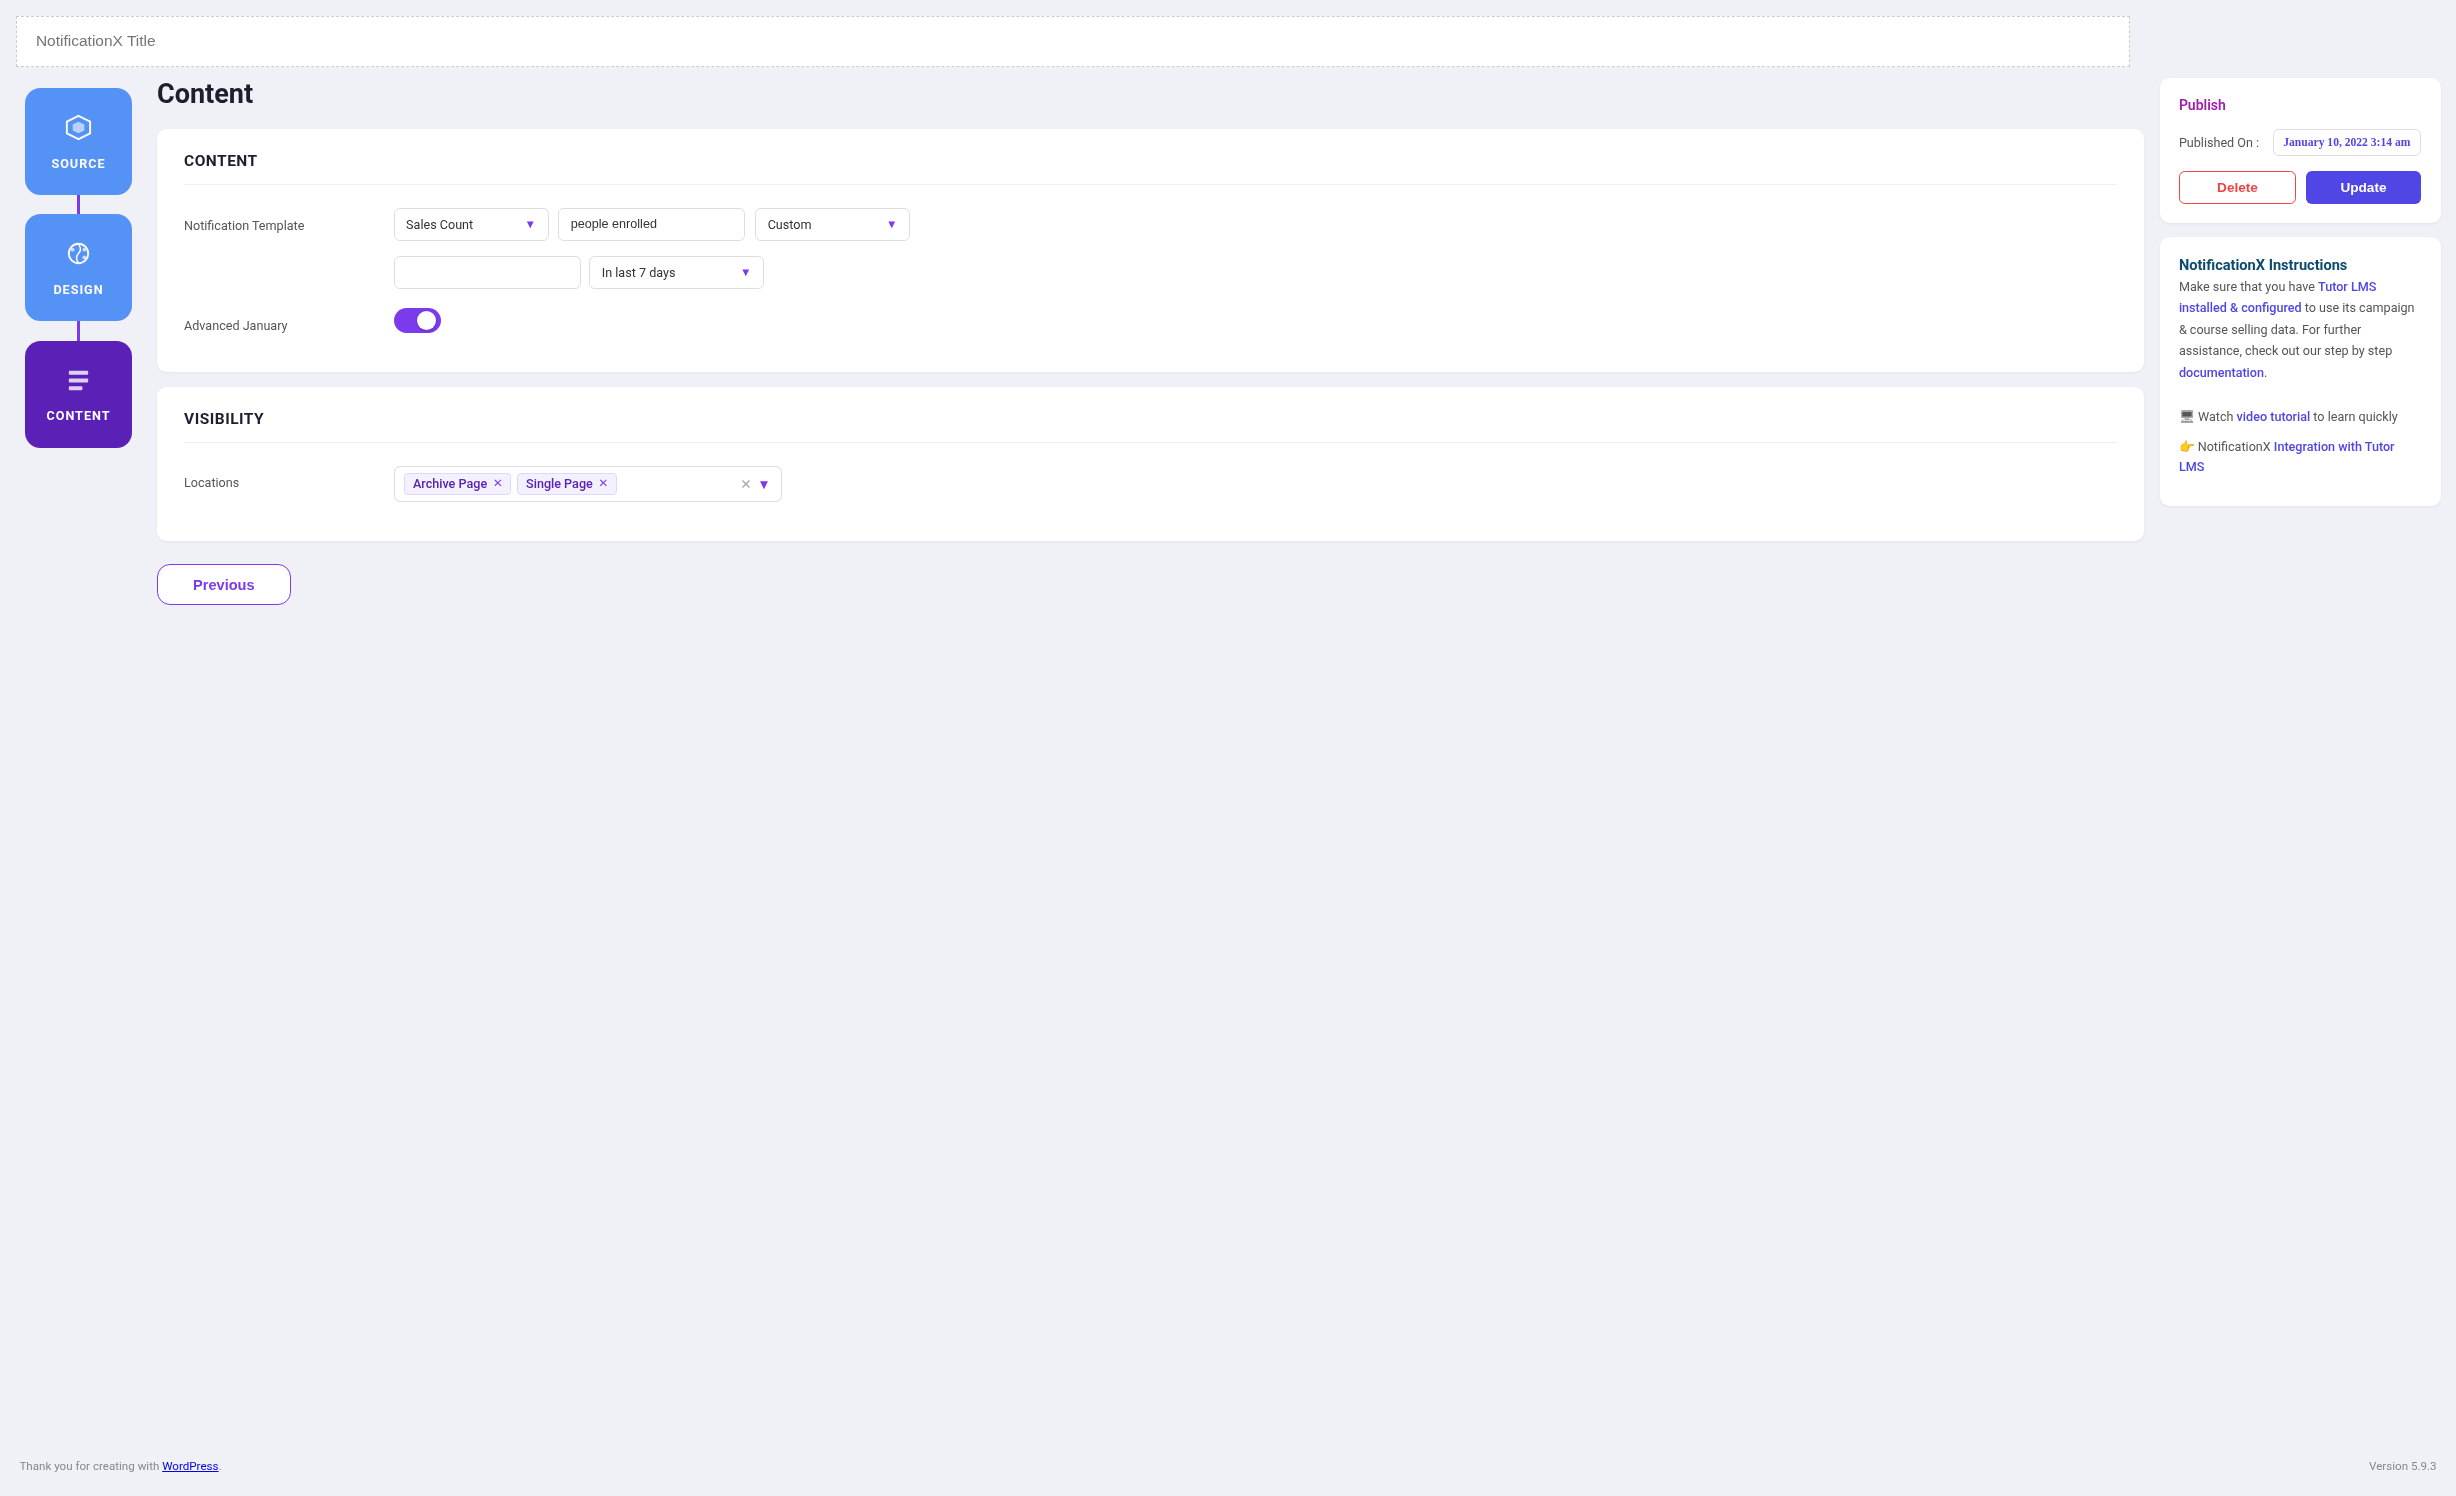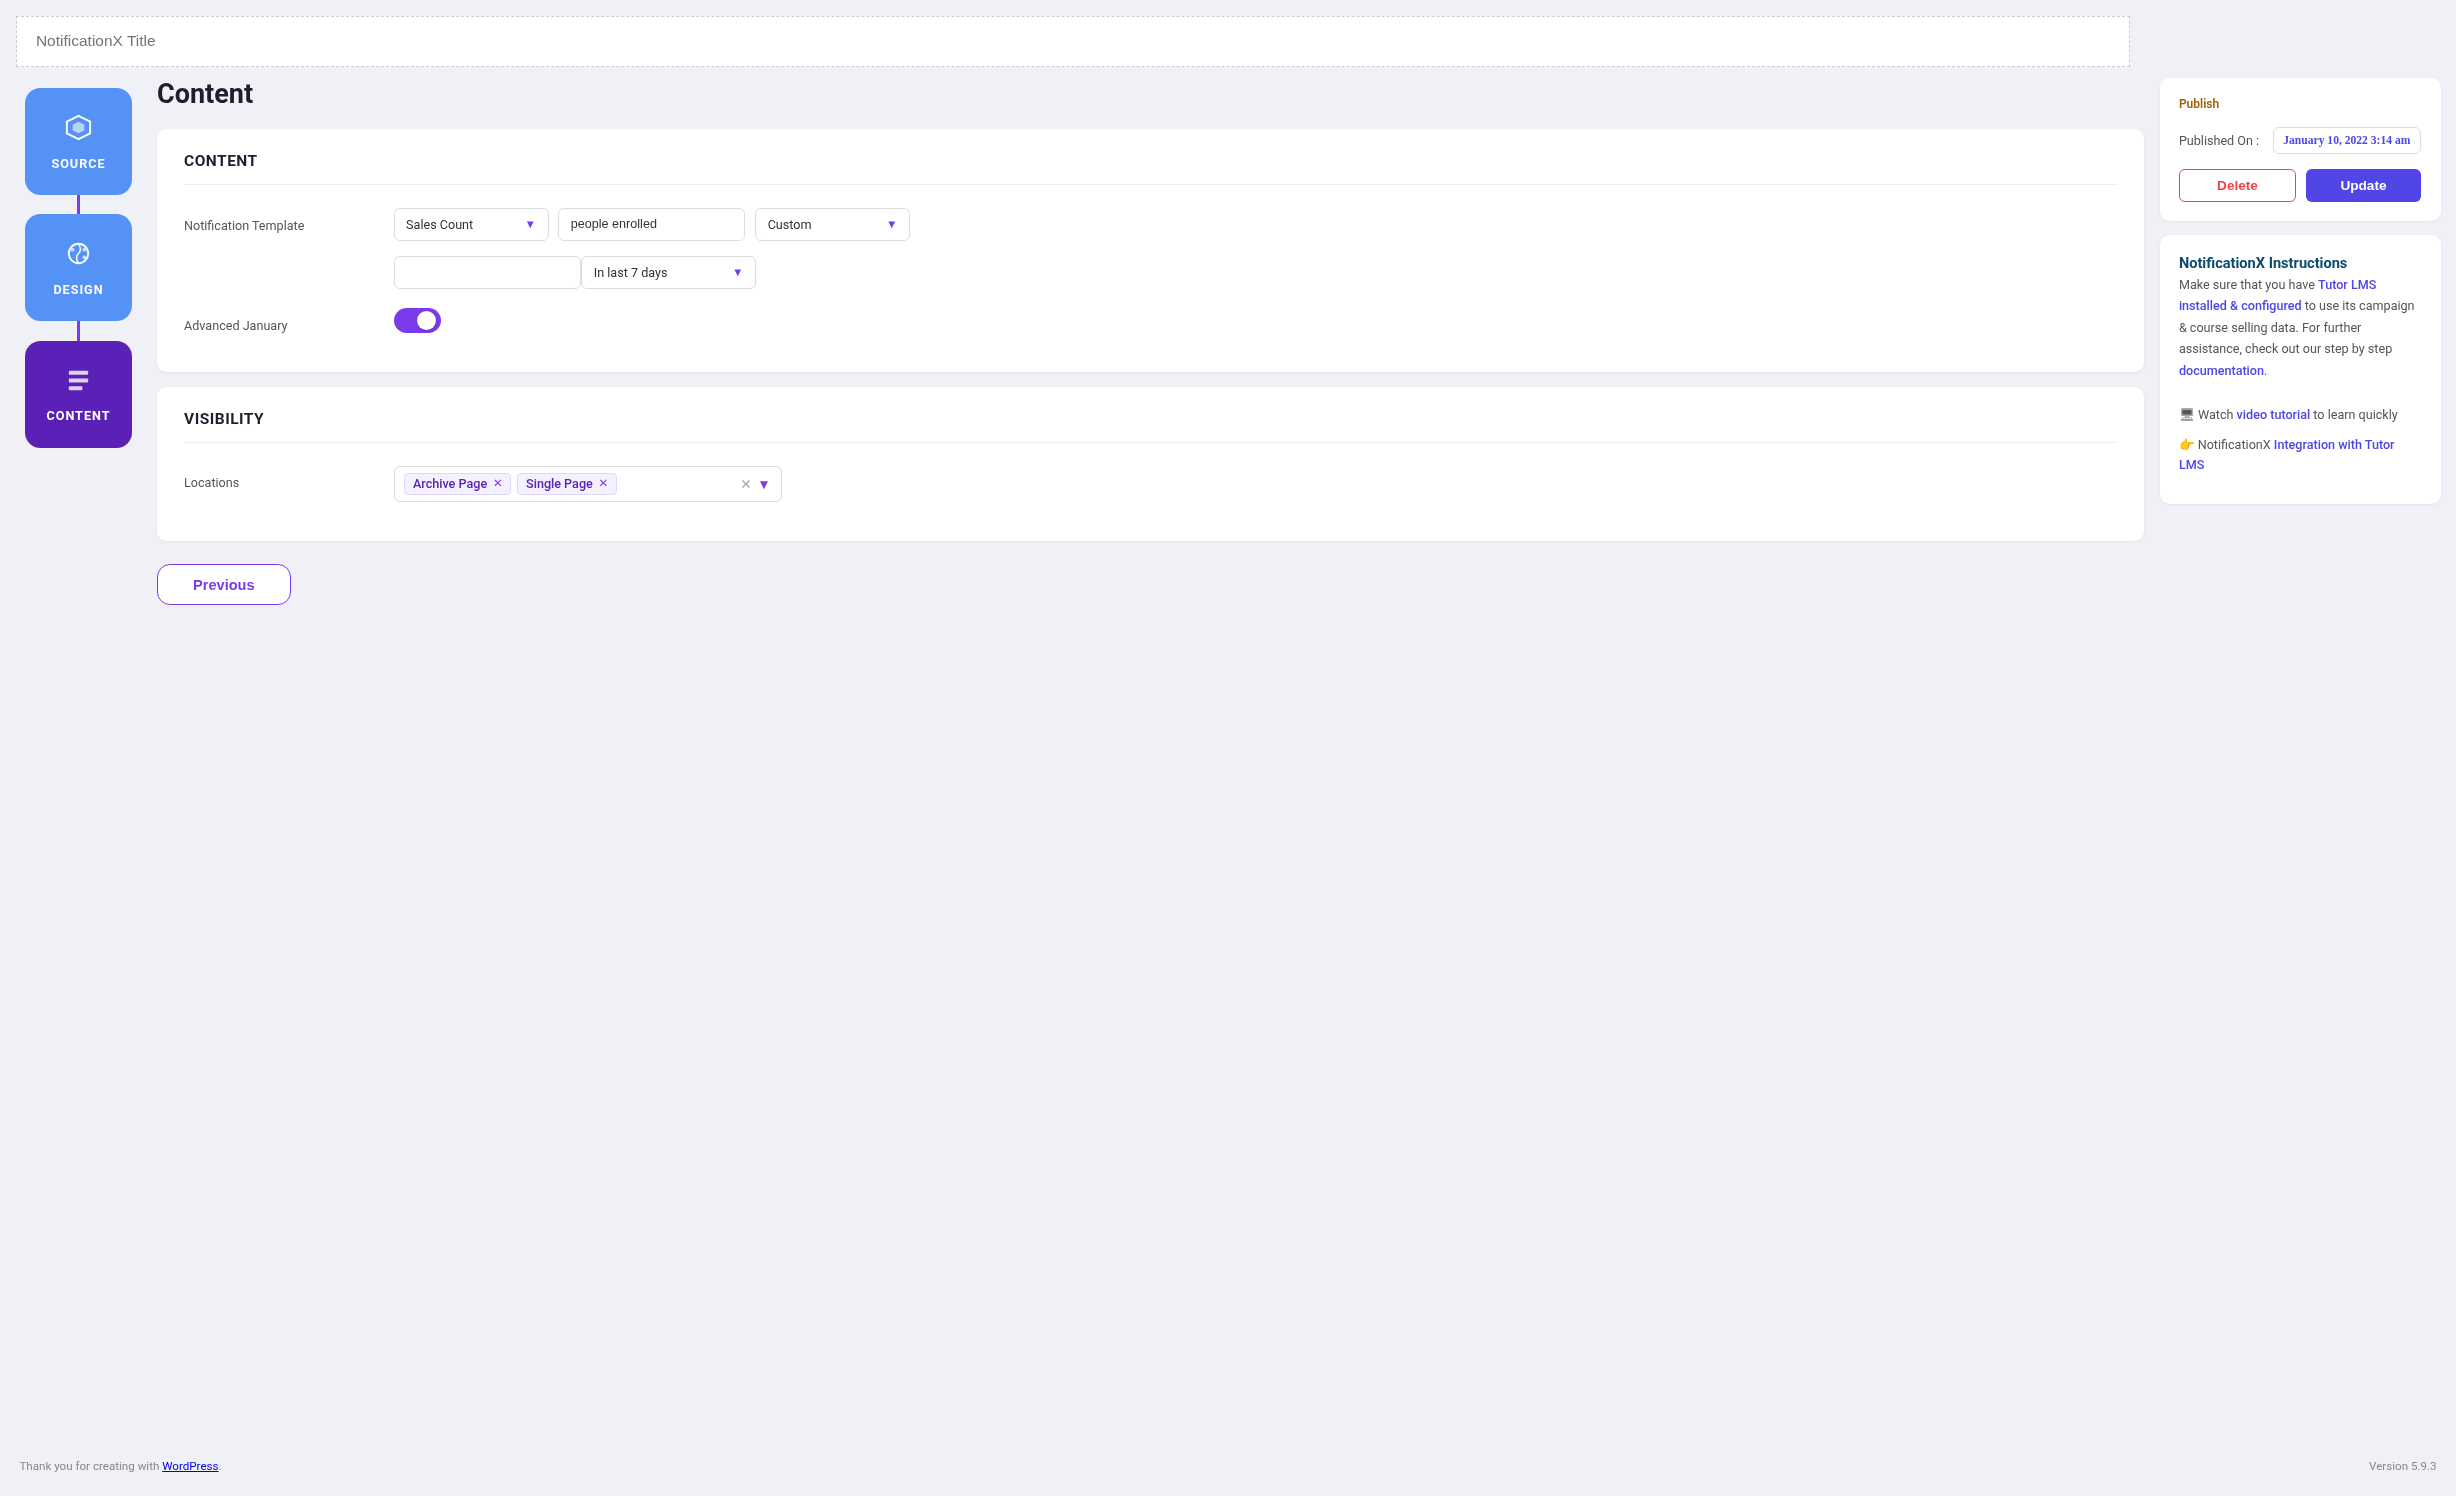--- a/index.html
+++ b/index.html
@@ -279,23 +279,23 @@
     }
 
     .publish-card {
       background: white;
       border-radius: 9.7px;
       padding: 19.4px;
       box-shadow: 0 1px 2.9px rgba(0,0,0,0.06);
     }
 
     .publish-title {
-      font-size: 12px;
+      font-size: 14px;
       font-weight: 600;
-      color: #a16207;
+      color: #a21caf;
       margin-bottom: 15.5px;
     }
 
     .publish-date-row {
       display: flex;
       align-items: center;
       justify-content: space-between;
       margin-bottom: 15.5px;
     }
 
@@ -456,21 +456,21 @@
 
             <input class="text-input" type="text" style="min-width: 175px;" value="people enrolled">
 
             <div class="select-dropdown">
               <span>Custom</span>
               <span class="chevron">▼</span>
             </div>
           </div>
         </div>
 
-        <div style="display:flex; gap:0; margin-bottom: 19.4px; padding-left: 210px;">
+        <div style="display:flex; gap:8px; margin-bottom: 19.4px; padding-left: 210px;">
           <input class="text-input" type="text" style="min-width: 155px;">
           <div class="select-dropdown" style="min-width:175px;">
             <span>In last 7 days</span>
             <span class="chevron">▼</span>
           </div>
         </div>
 
         <div class="form-row">
           <div class="form-label">Advanced January</div>
           <div class="toggle-container">

